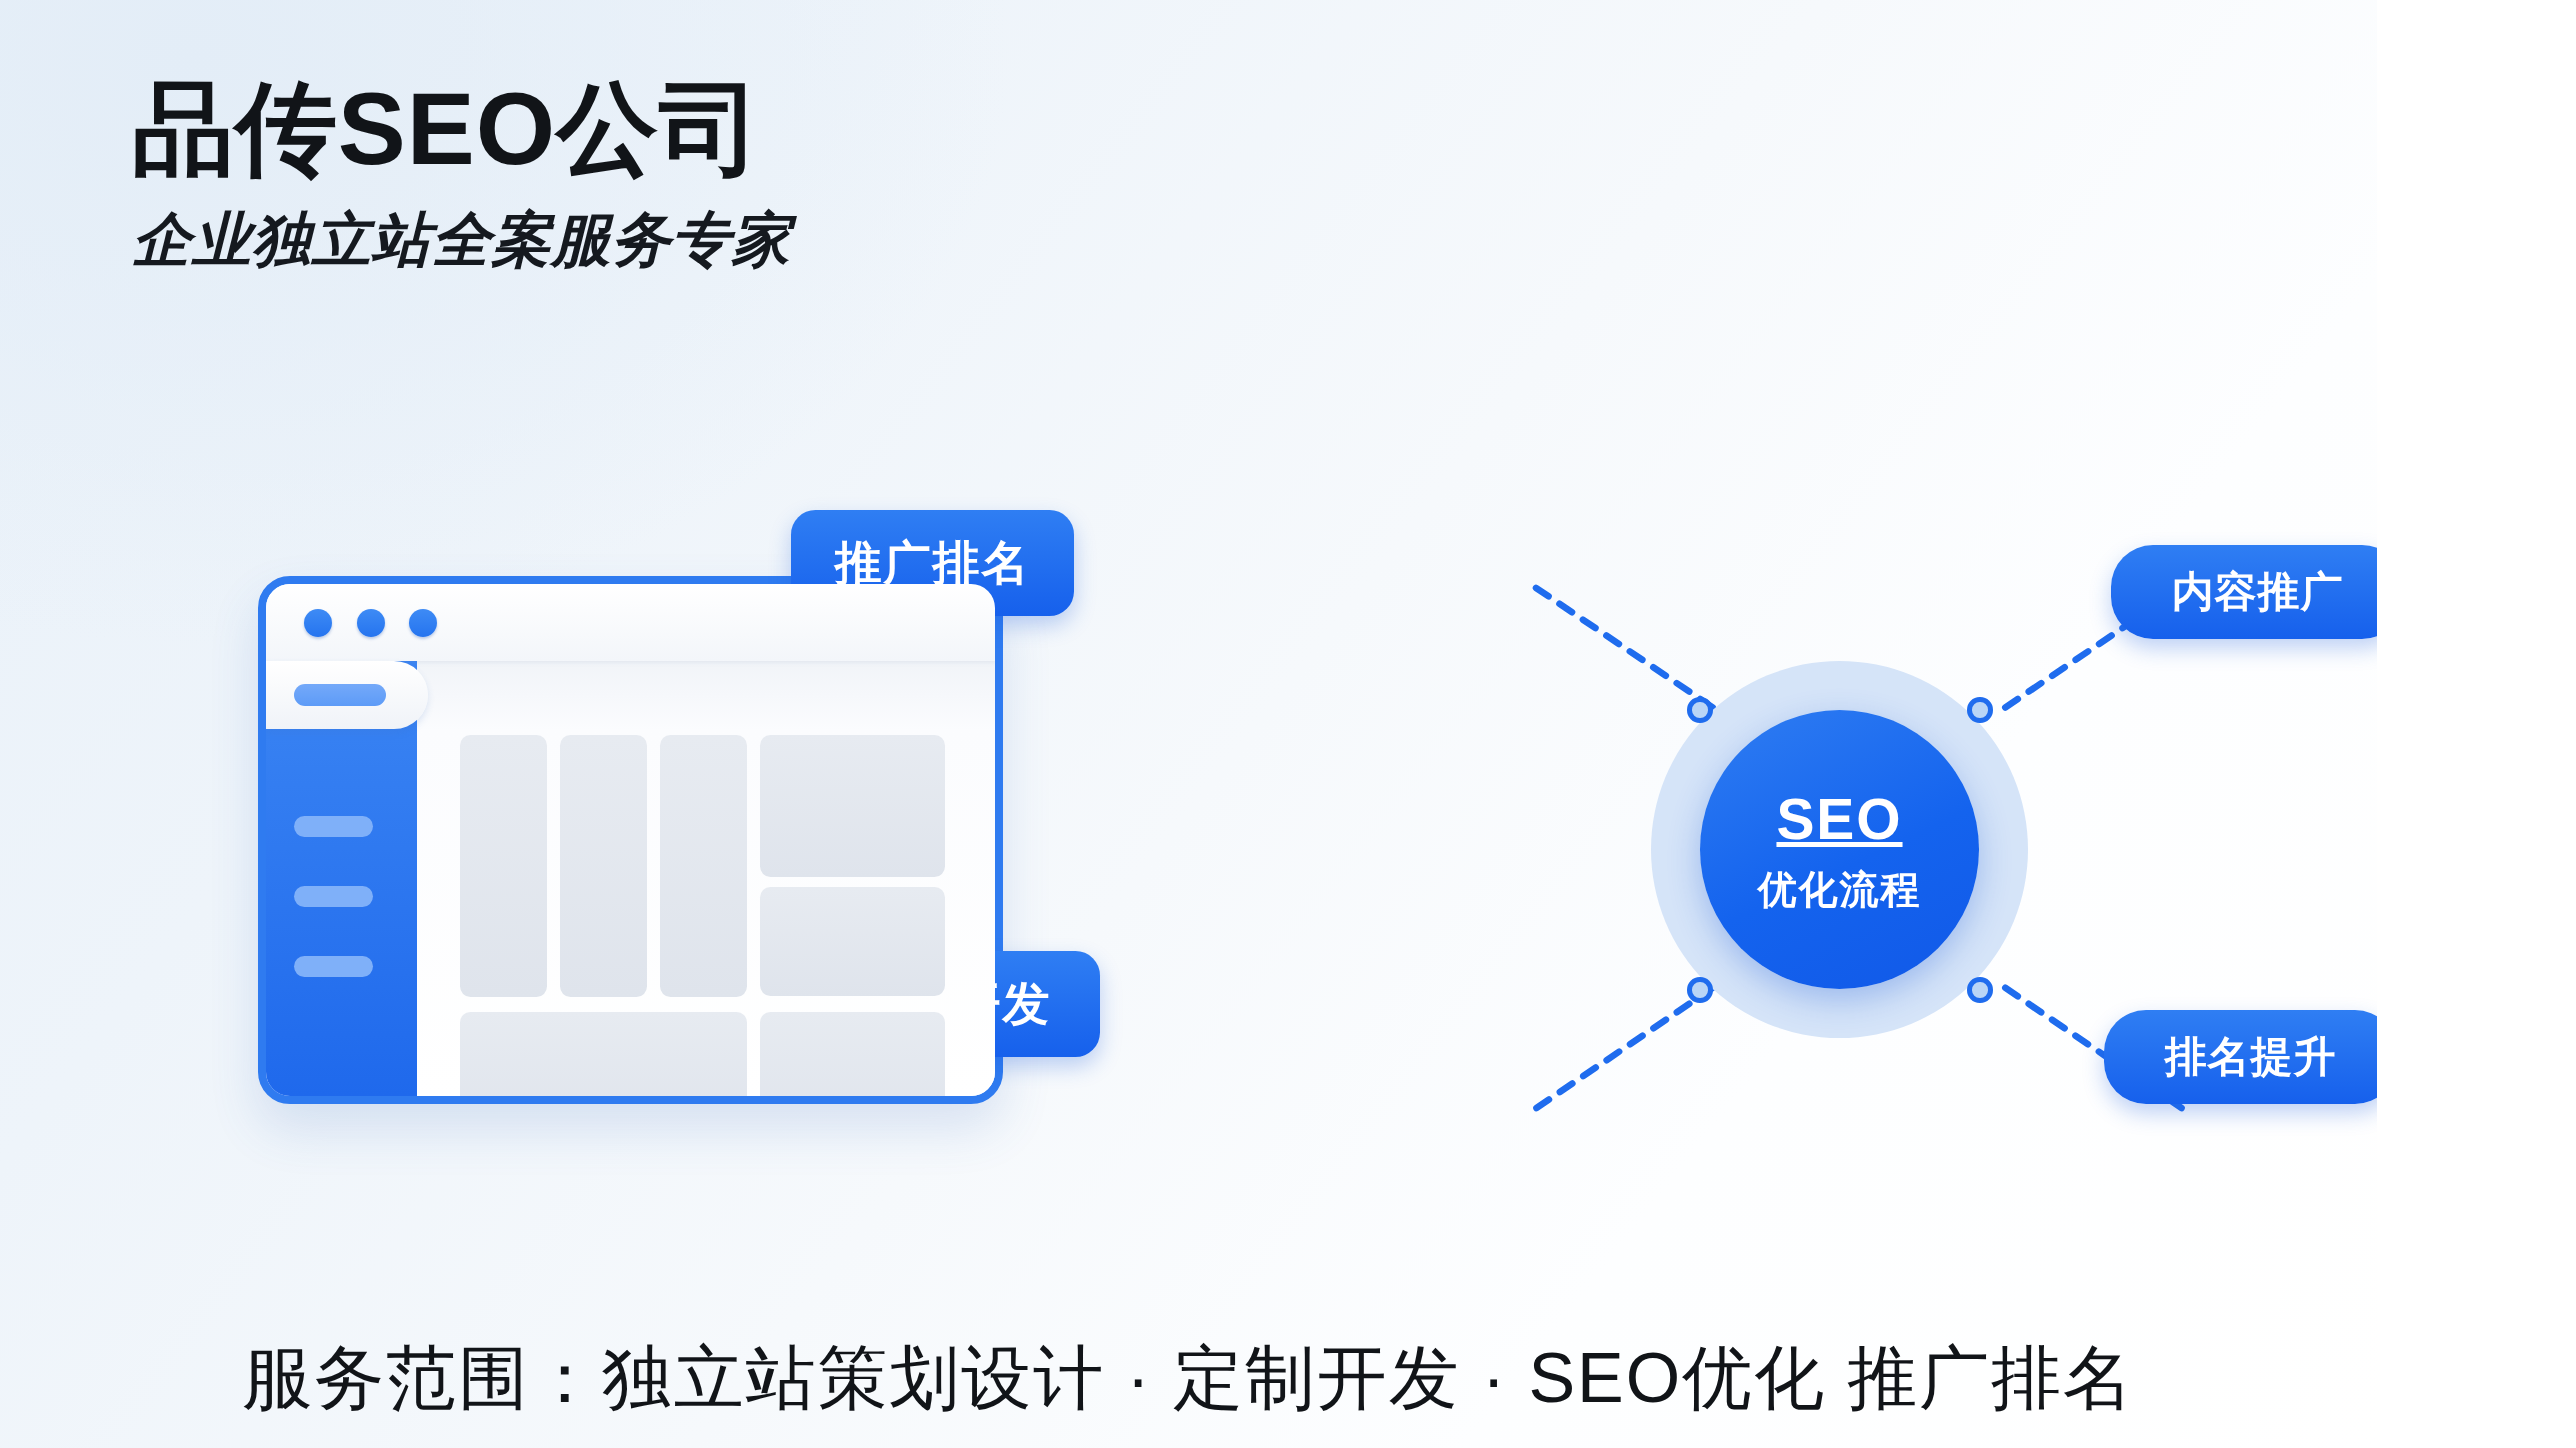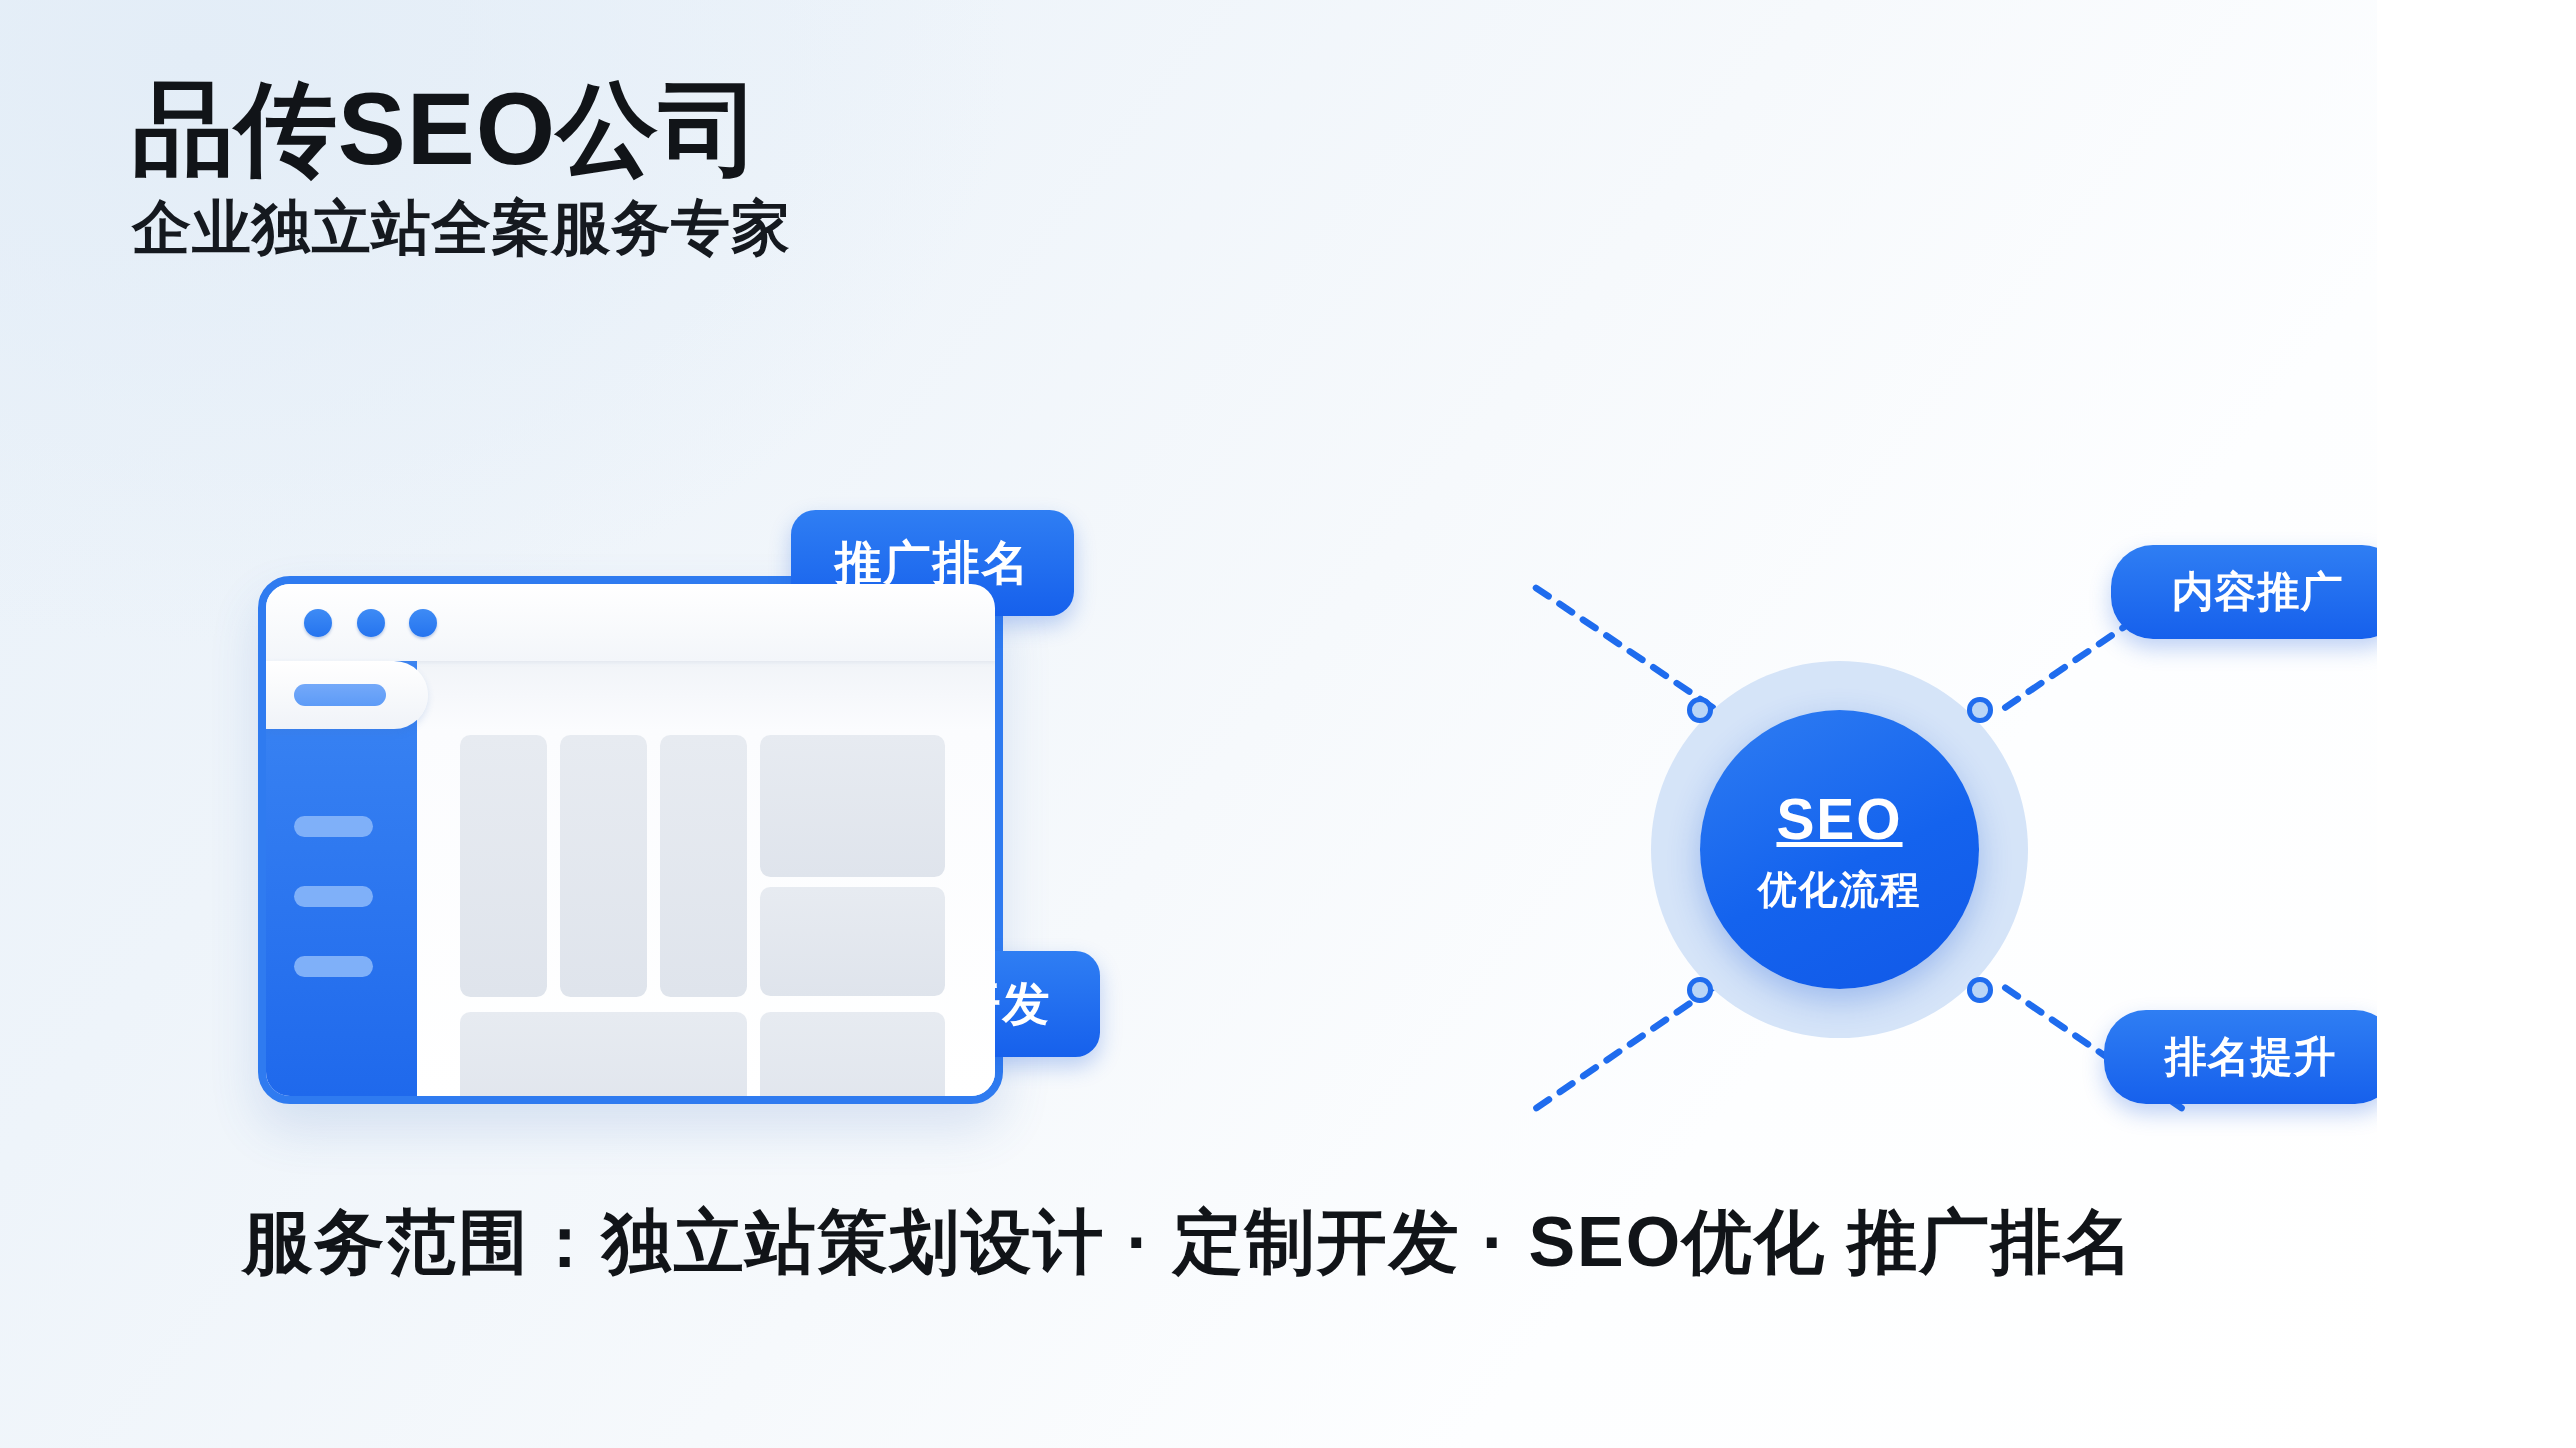--- a/index.html
+++ b/index.html
@@ -29,27 +29,28 @@
   }
   .main-title {
     font-size: 102px;
     font-weight: 700;
     color: #111418;
     letter-spacing: 0.9px;
     line-height: 1.08;
     white-space: nowrap;
   }
   .sub-title {
-    margin-top: 12px;
+    margin-top: 24px;
     font-size: 59px;
     font-weight: 700;
     color: #15191f;
     letter-spacing: 0.9px;
     line-height: 1.1;
     white-space: nowrap;
+    font-style: italic;
   }
 
   
   .browser-wrap {
     position: absolute;
     left: 241px;
     top: 561px;
     width: 783px;
     height: 566px;
   }
@@ -238,25 +239,25 @@
     top: 528px;
     width: 774px;
     height: 661px;
     pointer-events: none;
   }
 
   
   .footer {
     position: absolute;
     left: 0;
-    top: 1196px;
+    top: 1332px;
     width: 100%;
     text-align: center;
     font-size: 70px;
-    font-weight: 700;
+    font-weight: 400;
     color: #111418;
     letter-spacing: 1.9px;
     white-space: nowrap;
   }
 </style>
 </head>
 <body>
 
 <div id="canvas">
 

